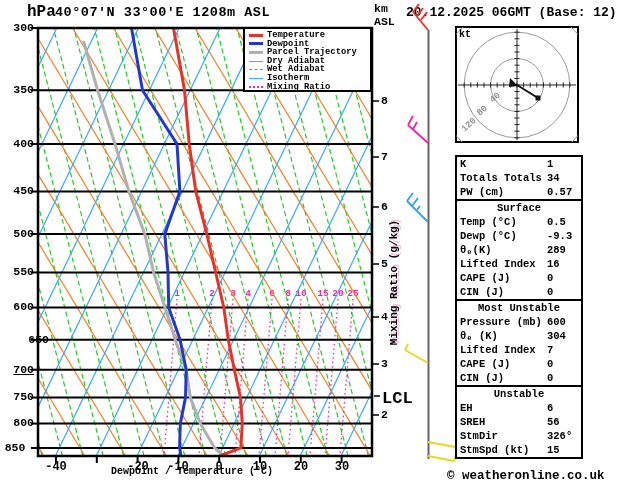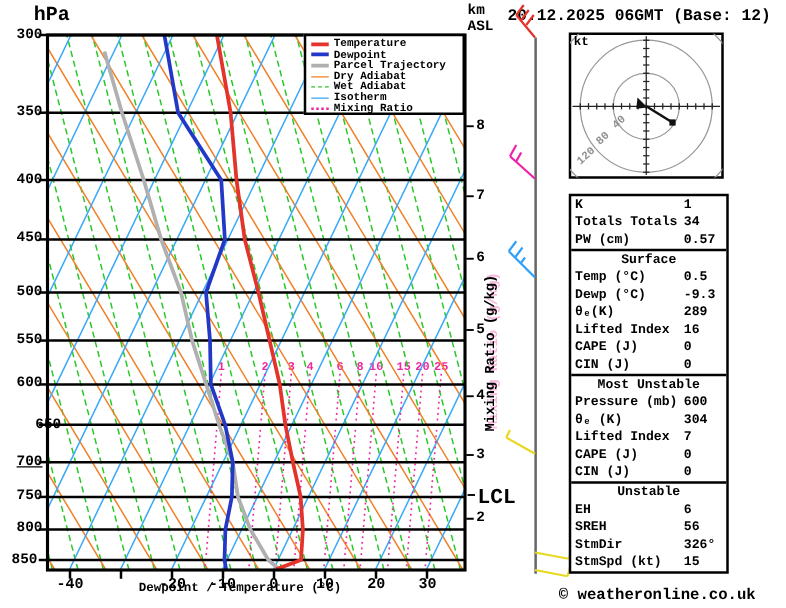--- a/index.html
+++ b/index.html
@@ -36,40 +36,41 @@
   #xaxis-label{left:62px;top:466px;width:260px;text-align:center;font-size:10px;}
   #copyright{left:447px;top:469px;font-size:12.5px;}
   #lcl-label{left:382px;top:389px;font-size:17px;text-align:center;}
 </style>
 </head>
 <body>
 
 <div id="stage">
 
   <div class="lbl z1" id="hpa-label">hPa</div>
+  <div class="lbl z1" id="title">40°07'N 33°00'E 1208m ASL</div>
   <div class="lbl z1" id="km-label">km<br>ASL</div>
   <div class="lbl z1" id="date-title">20.12.2025 06GMT (Base: 12)</div>
   <div class="lbl z1" id="xaxis-label">Dewpoint / Temperature (°C)</div>
   <div class="lbl z1" id="copyright">© weatheronline.co.uk</div>
   <div class="lbl z1" id="lcl-label">LCL</div>
   <div class="lbl z1" id="mr-axis-shadow" style="left:321px;top:274px;">Mixing Ratio (g/kg)</div>
   <div class="lbl z1" id="mr-axis-label" style="left:319px;top:276px;">Mixing Ratio (g/kg)</div>
 
   <div class="lbl z1 plabel" style="left:4px;top:21px;">300</div>
   <div class="lbl z1 plabel" style="left:4px;top:83px;">350</div>
   <div class="lbl z1 plabel" style="left:4px;top:137px;">400</div>
   <div class="lbl z1 plabel" style="left:4px;top:184px;">450</div>
   <div class="lbl z1 plabel" style="left:4px;top:227px;">500</div>
   <div class="lbl z1 plabel" style="left:4px;top:265px;">550</div>
   <div class="lbl z1 plabel" style="left:4px;top:300px;">600</div>
   <div class="lbl z1 plabel" style="left:19px;top:333px;">650</div>
   <div class="lbl z1 plabel" style="left:4px;top:363px;text-decoration:underline;">700</div>
   <div class="lbl z1 plabel" style="left:4px;top:390px;">750</div>
   <div class="lbl z1 plabel" style="left:4px;top:416px;">800</div>
-  <div class="lbl z1 plabel" style="left:0;top:441px;">850</div>
+  <div class="lbl z1 plabel" style="left:0;top:441px;text-align:center;">850</div>
 
   <div class="lbl z1 tlabel" style="left:38px;top:460px;">-40</div>
   <div class="lbl z1 tlabel" style="left:79px;top:460px;margin-top:40px;">-30</div>
   <div class="lbl z1 tlabel" style="left:120px;top:460px;">-20</div>
   <div class="lbl z1 tlabel" style="left:160px;top:460px;">-10</div>
   <div class="lbl z1 tlabel" style="left:201px;top:460px;">0</div>
   <div class="lbl z1 tlabel" style="left:242px;top:460px;">10</div>
   <div class="lbl z1 tlabel" style="left:283px;top:460px;">20</div>
   <div class="lbl z1 tlabel" style="left:324px;top:460px;">30</div>
 

